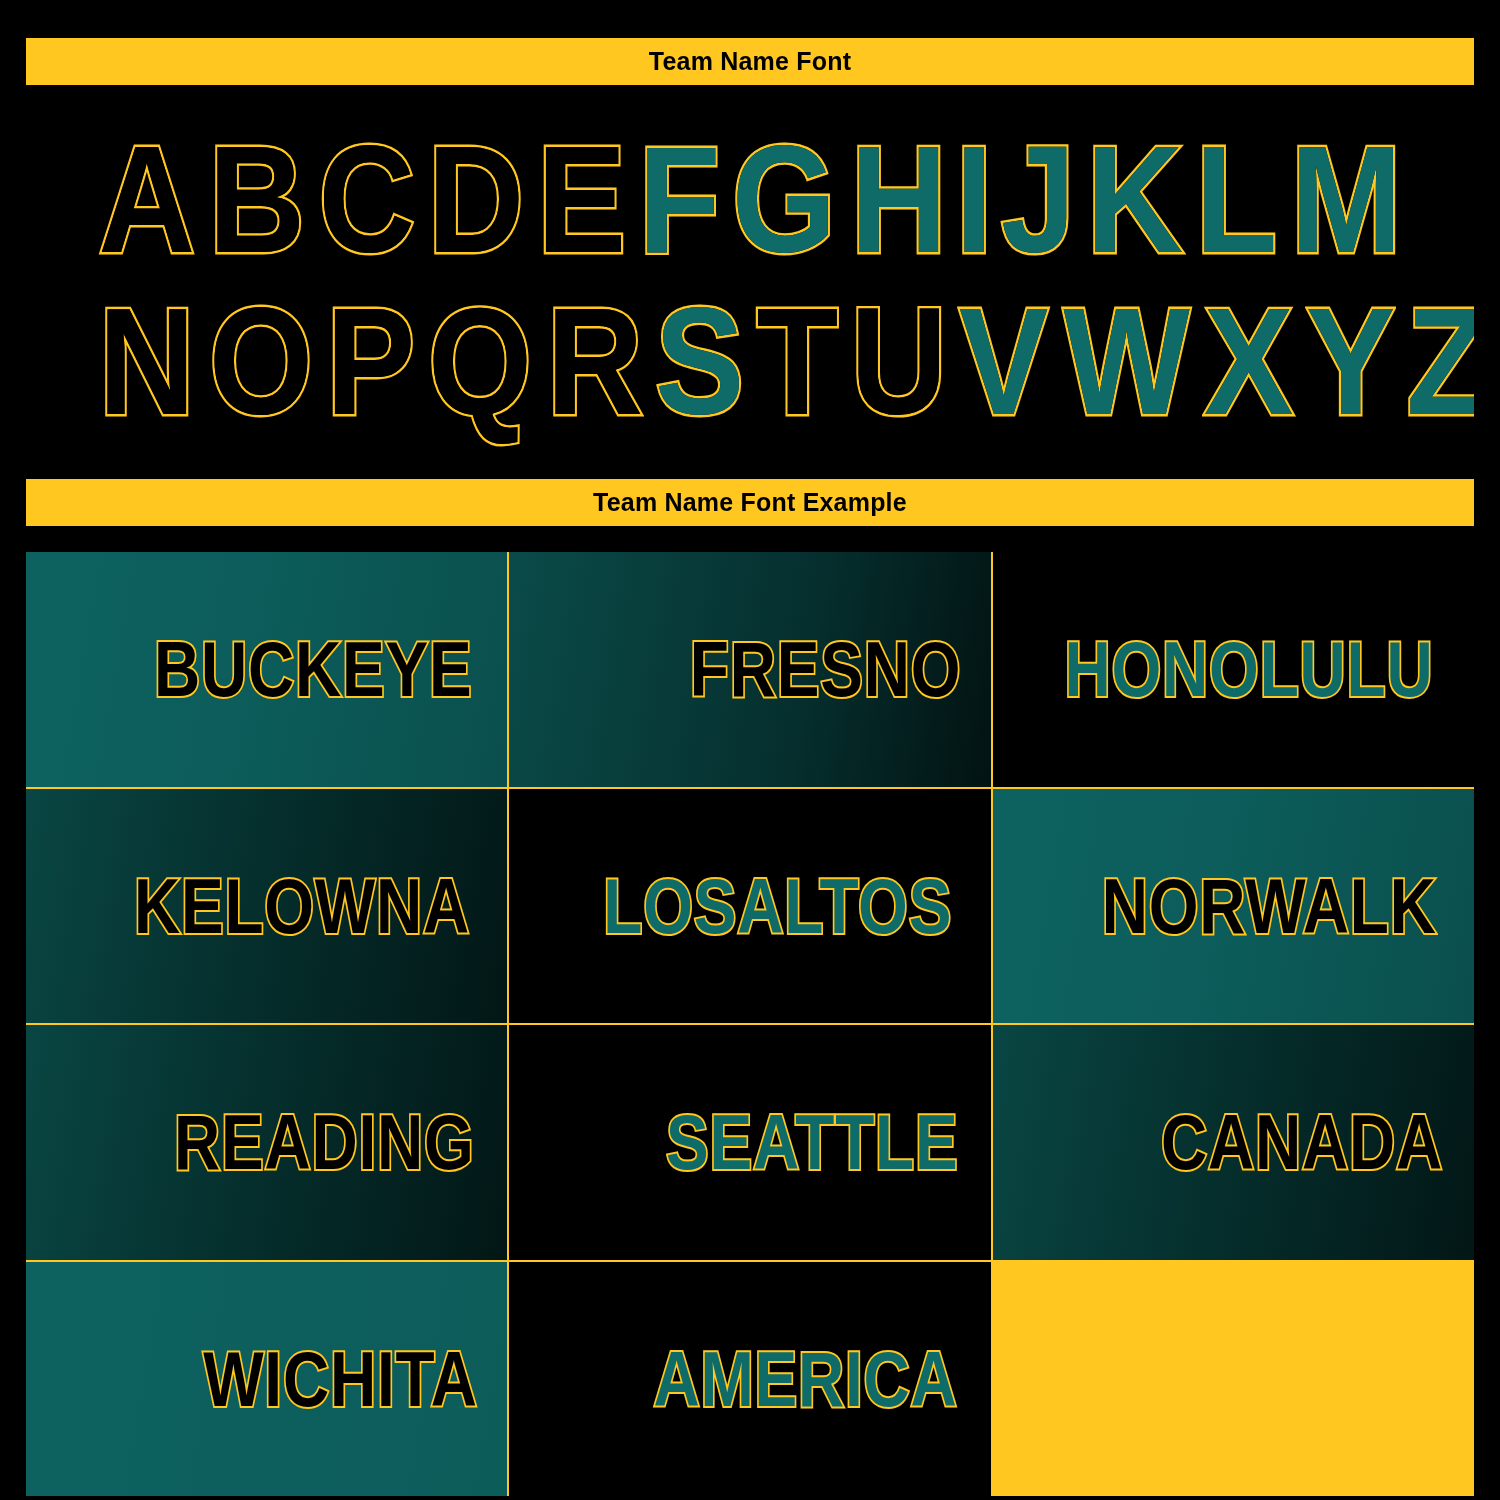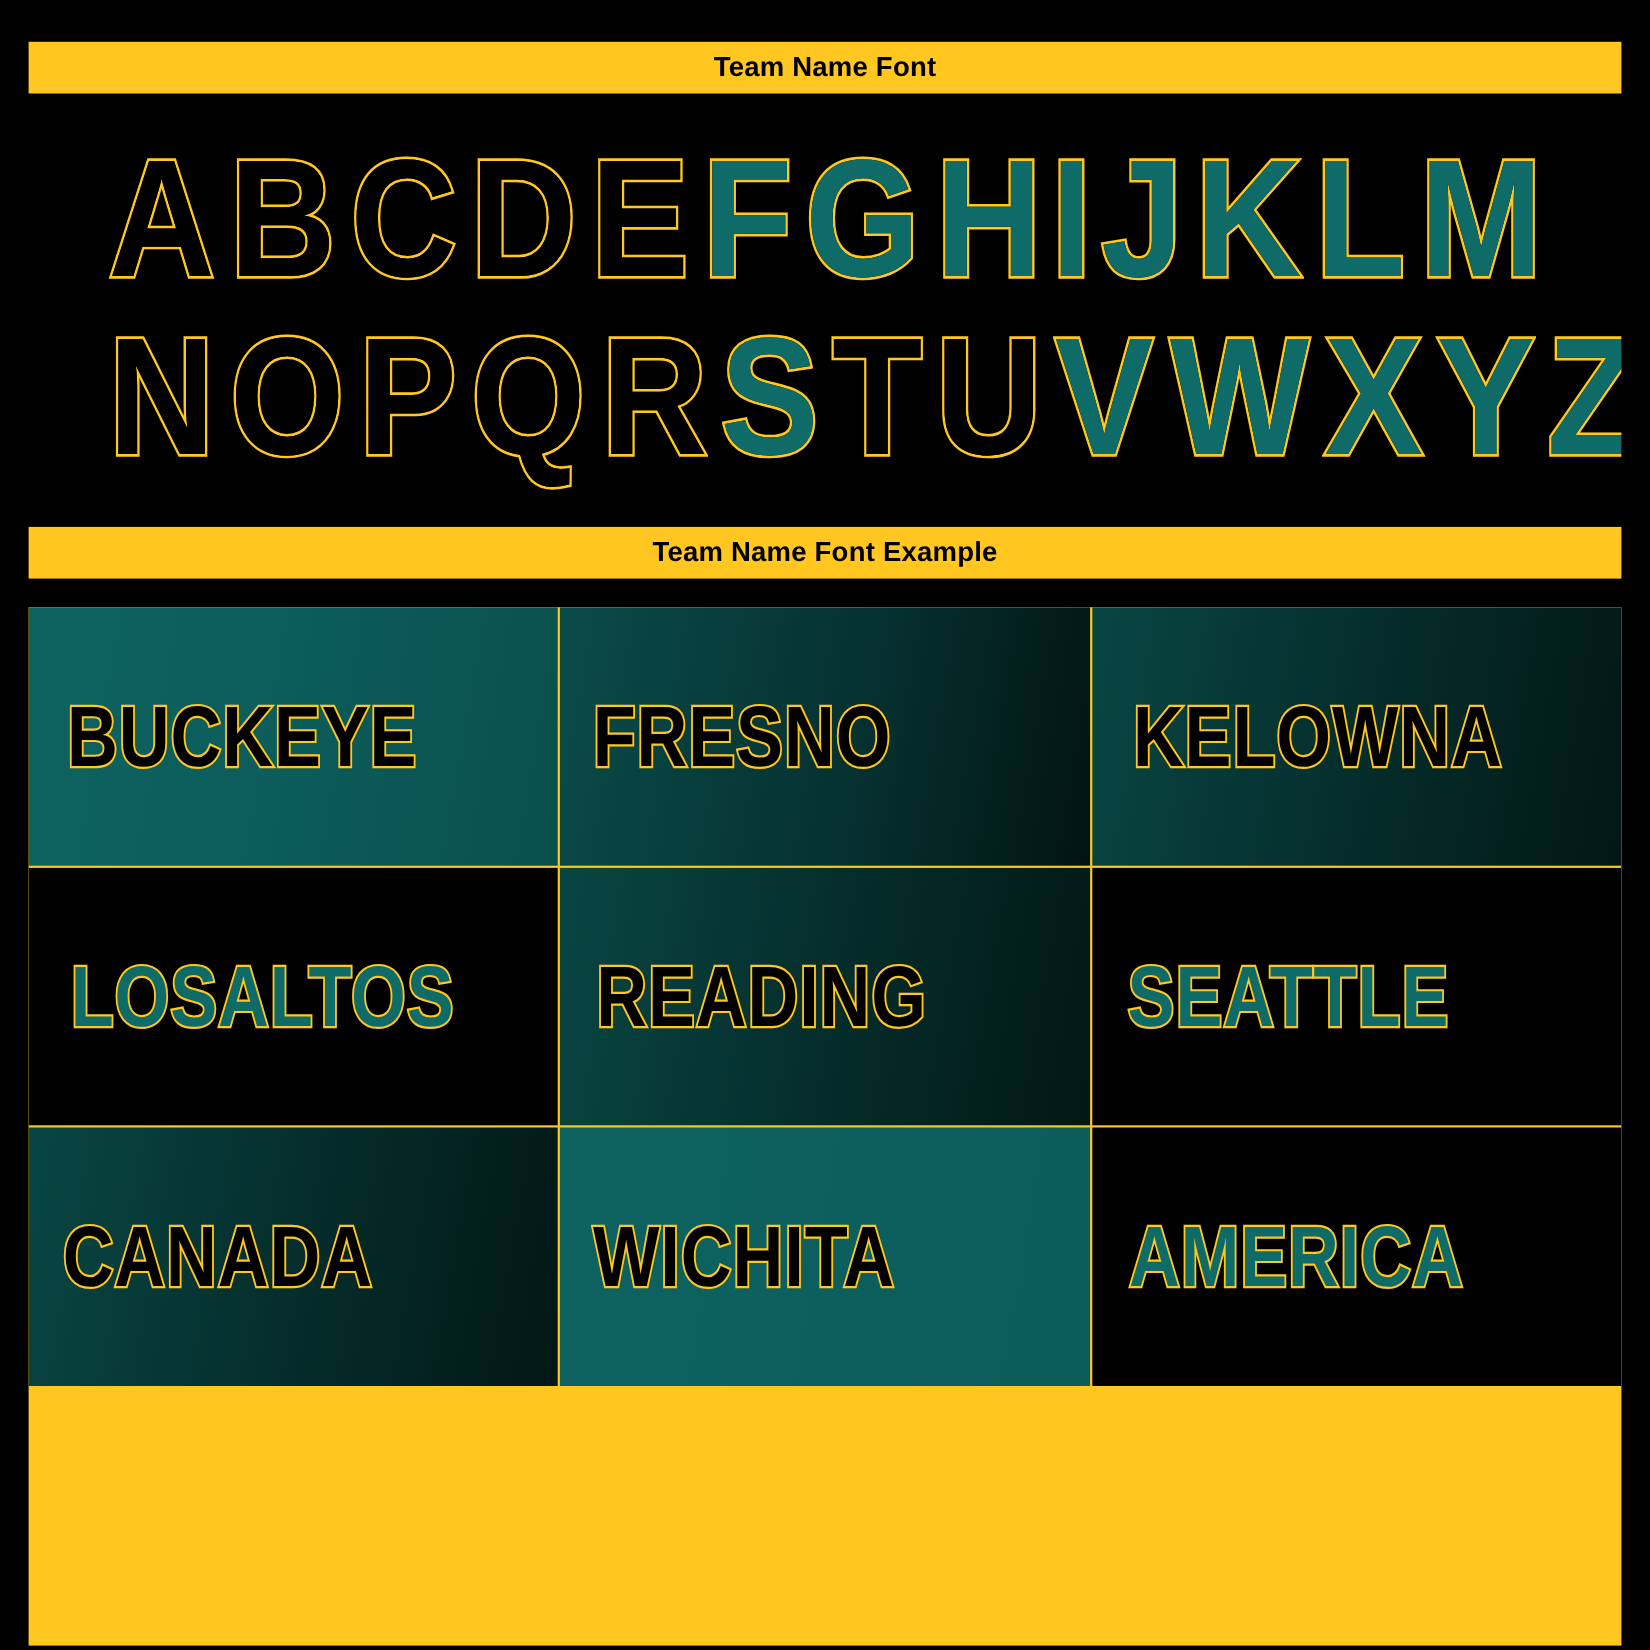--- a/index.html
+++ b/index.html
@@ -92,21 +92,21 @@
     grid-template-columns: repeat(3, 1fr);
     grid-template-rows: repeat(4, 1fr);
     background: #ffc71f;
     gap: 2px;
     overflow: hidden;
   }
   .cell {
     position: relative;
     display: flex;
     align-items: center;
-    justify-content: flex-start;
+    justify-content: flex-end;
     overflow: hidden;
   }
   
   .cell.c0 { background: linear-gradient(100deg, #0d6260 0%, #0c5d5b 45%, #0a4f4d 100%); }
   .cell.c1 { background: linear-gradient(100deg, #094643 0%, #05302e 45%, #021716 100%); }
   .cell.c2 { background: #000000; }
 
   .cell.c0.r3 { background: linear-gradient(100deg, #0d6260 0%, #0c5c5a 100%); }
   .cell.c1.r0 { background: linear-gradient(100deg, #0a4b49 0%, #052f2e 60%, #021312 100%); }
 
@@ -168,28 +168,34 @@
   <div class="bar" id="bar-example">Team Name Font Example</div>
 
   <div class="grid">
 
     <div class="cell c0 r0">
       <span class="word blk">BUCKEYE</span>
     </div>
     <div class="cell c1 r0">
       <span class="word blk">FRESNO</span>
     </div>
+    <div class="cell c2 r0">
+      <span class="word teal">HONOLULU</span>
+    </div>
 
     <div class="cell c1 r1">
       <span class="word blk">KELOWNA</span>
     </div>
     <div class="cell c2 r1">
       <span class="word teal">LOSALTOS</span>
     </div>
 
+    <div class="cell c0 r2">
+      <span class="word blk">NORWALK</span>
+    </div>
     <div class="cell c1 r2">
       <span class="word blk">READING</span>
     </div>
     <div class="cell c2 r2">
       <span class="word teal">SEATTLE</span>
     </div>
 
     <div class="cell c1 r3">
       <span class="word blk">CANADA</span>
     </div>

